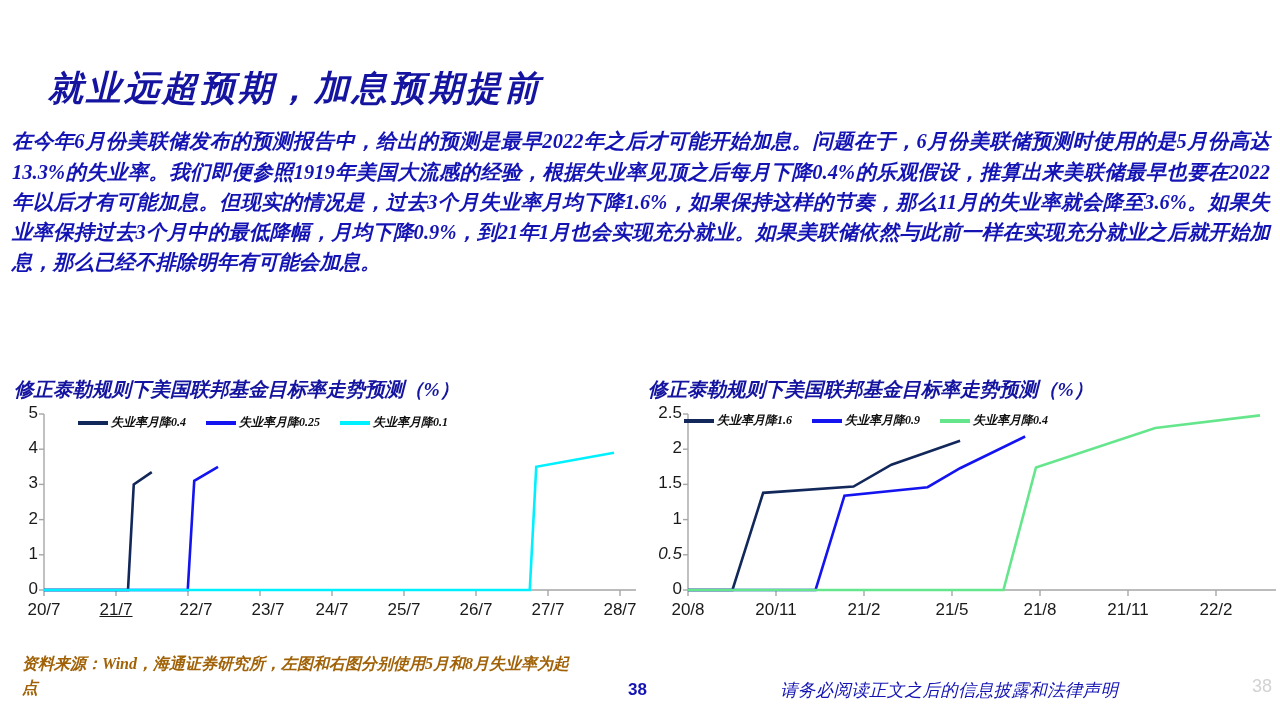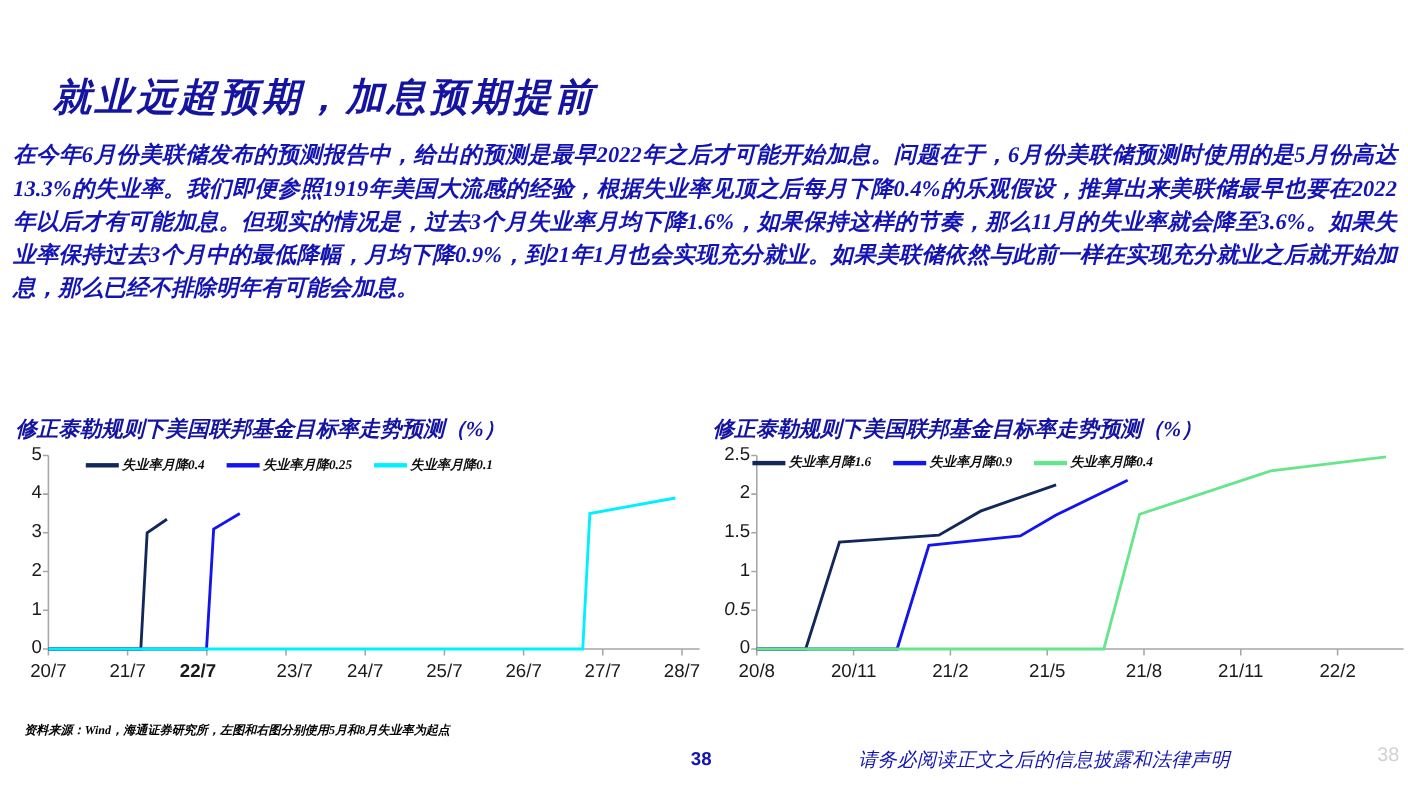--- a/index.html
+++ b/index.html
@@ -117,25 +117,25 @@
   }
   .tick-y { text-align: right; }
   .tick-x { text-align: center; }
 
   
   .source-note {
     position: absolute;
     left: 22px;
     top: 652px;
     font-family: "Liberation Serif", "DejaVu Serif", serif;
-    font-size: 11px;
+    font-size: 16px;
     font-weight: bold;
     font-style: italic;
     line-height: 24px;
-    color: #000000;
+    color: #a16207;
     width: 560px;
   }
   .page-number {
     position: absolute;
     left: 628px;
     top: 680px;
     font-family: "Liberation Sans", "DejaVu Sans", sans-serif;
     font-size: 17px;
     font-weight: bold;
     color: #1414b4;
@@ -257,22 +257,22 @@
   <div class="footer-disclaimer">请务必阅读正文之后的信息披露和法律声明</div>
   <div class="footer-ghost">38</div>
 
 <div class="tick tick-y" style="left: 2px; width: 36px; top: 579px;">0</div>
     <div class="tick tick-y" style="left: 2px; width: 36px; top: 543.8px;">1</div>
     <div class="tick tick-y" style="left: 2px; width: 36px; top: 508.6px;">2</div>
     <div class="tick tick-y" style="left: 2px; width: 36px; top: 473.4px;">3</div>
     <div class="tick tick-y" style="left: 2px; width: 36px; top: 438.2px;">4</div>
     <div class="tick tick-y" style="left: 2px; width: 36px; top: 403px;">5</div>
     <div class="tick tick-x" style="left: 4px; width: 80px; top: 600px;">20/7</div>
-    <div class="tick tick-x" style="left: 76px; width: 80px; top: 600px;">21/7</div>
-    <div class="tick tick-x" style="left: 140px; width: 80px; top: 600px; font-weight: bold;">22/7</div>
+    <div class="tick tick-x" style="left: 76px; width: 80px; top: 600px; text-decoration: underline;">21/7</div>
+    <div class="tick tick-x" style="left: 156px; width: 80px; top: 600px;">22/7</div>
     <div class="tick tick-x" style="left: 228px; width: 80px; top: 600px;">23/7</div>
     <div class="tick tick-x" style="left: 292px; width: 80px; top: 600px;">24/7</div>
     <div class="tick tick-x" style="left: 364px; width: 80px; top: 600px;">25/7</div>
     <div class="tick tick-x" style="left: 436px; width: 80px; top: 600px;">26/7</div>
     <div class="tick tick-x" style="left: 508px; width: 80px; top: 600px;">27/7</div>
     <div class="tick tick-x" style="left: 580px; width: 80px; top: 600px;">28/7</div>
     <div class="tick tick-y" style="left: 642px; width: 40px; top: 579px;">0</div>
     <div class="tick tick-y" style="left: 642px; width: 40px; top: 543.8px; font-style: italic;">0.5</div>
     <div class="tick tick-y" style="left: 642px; width: 40px; top: 508.6px;">1</div>
     <div class="tick tick-y" style="left: 642px; width: 40px; top: 473.4px;">1.5</div>

